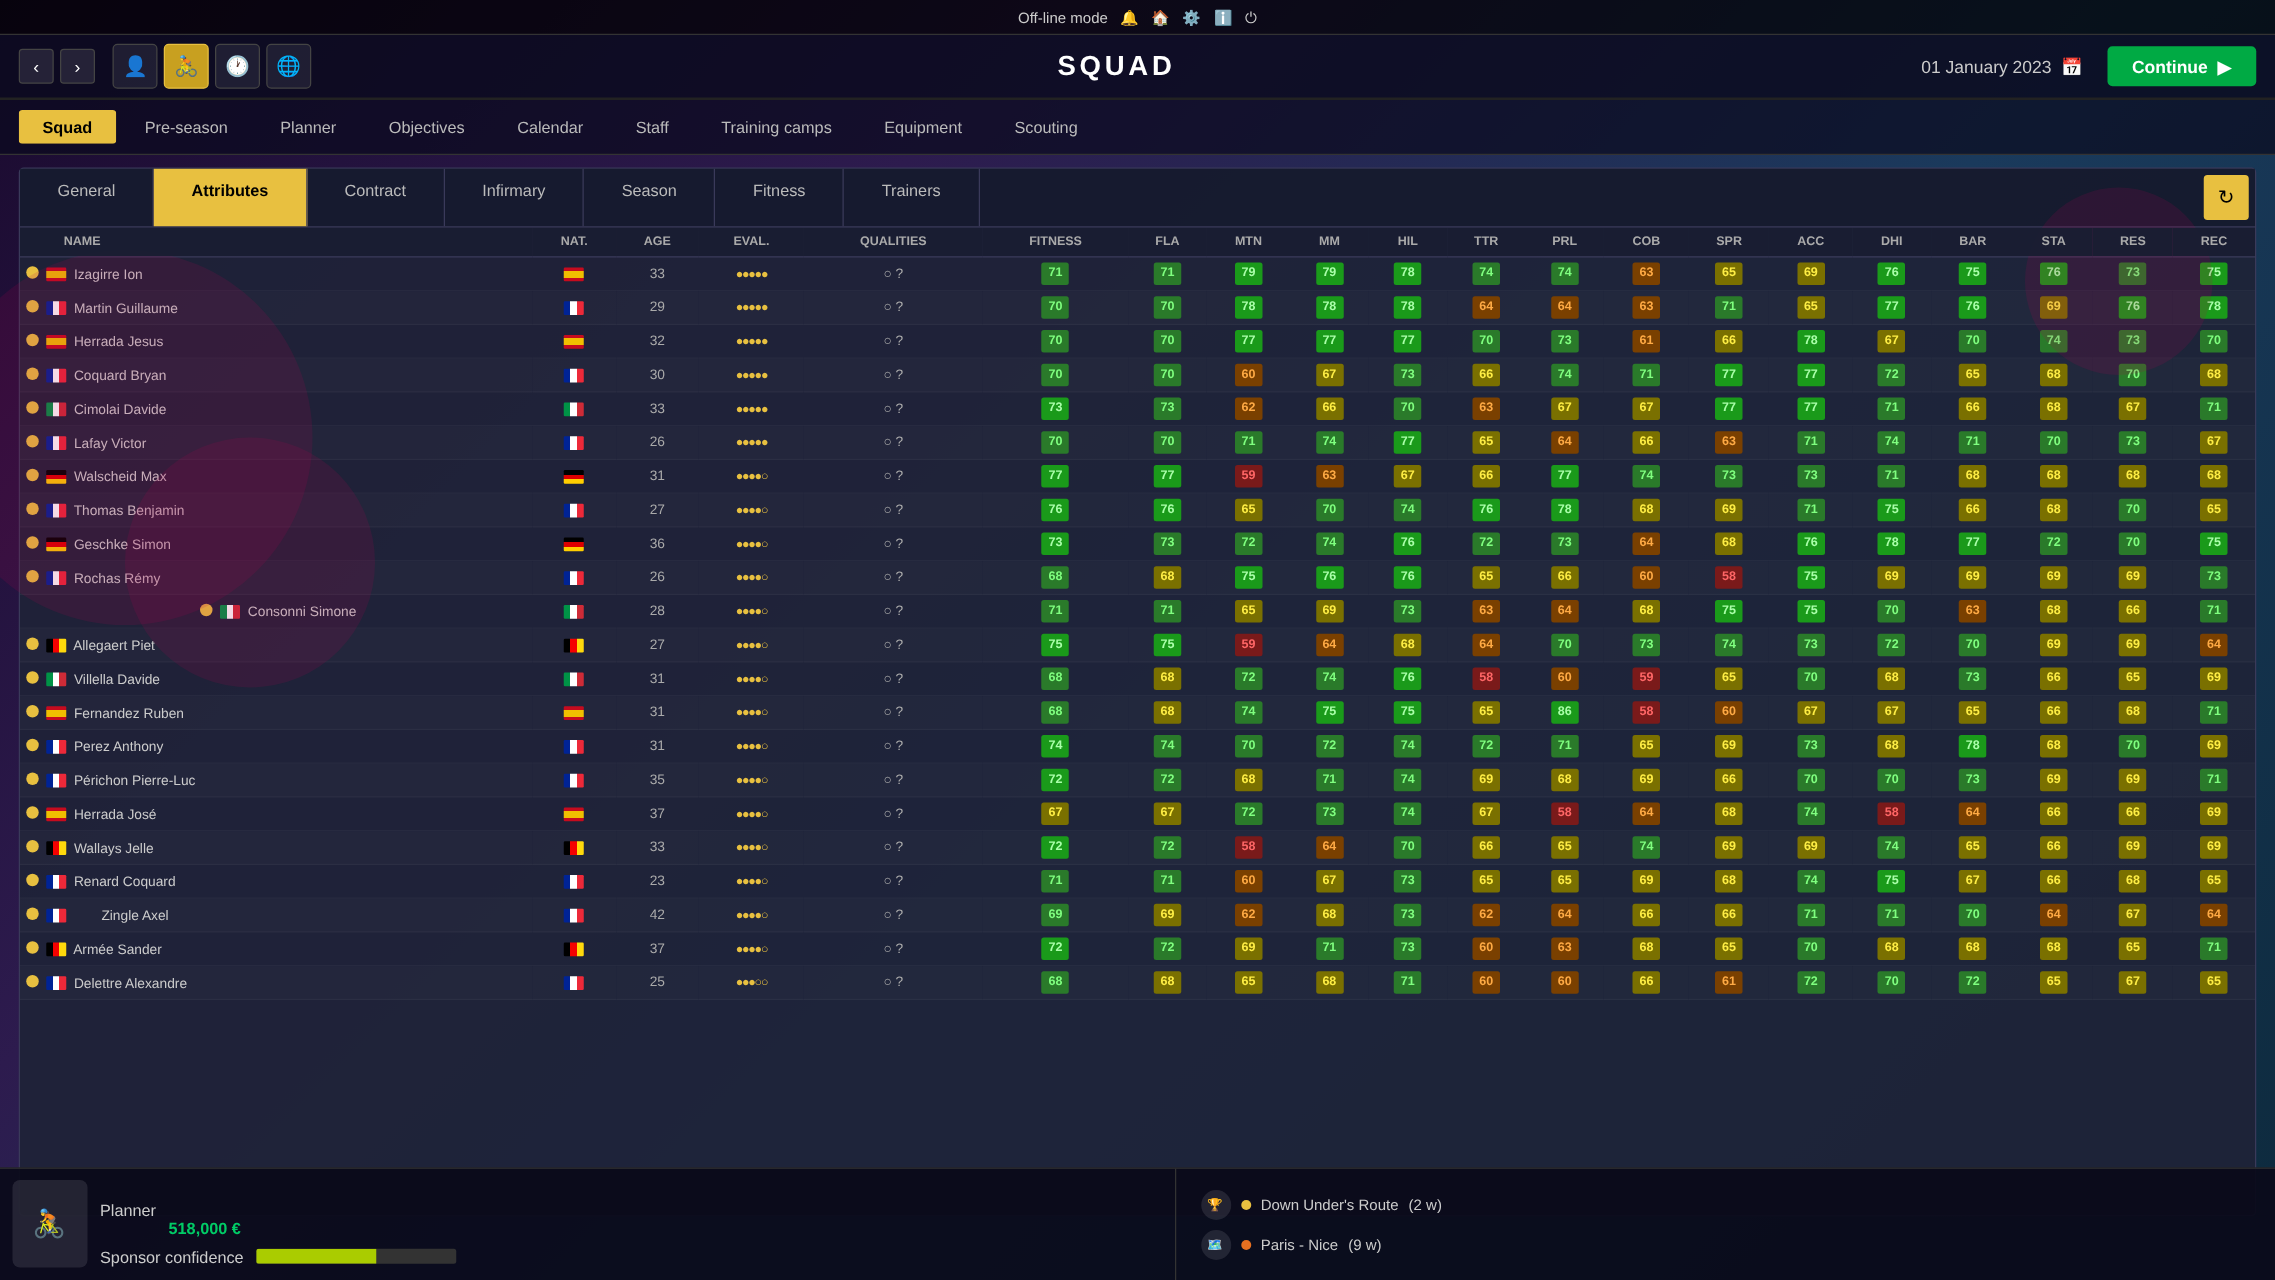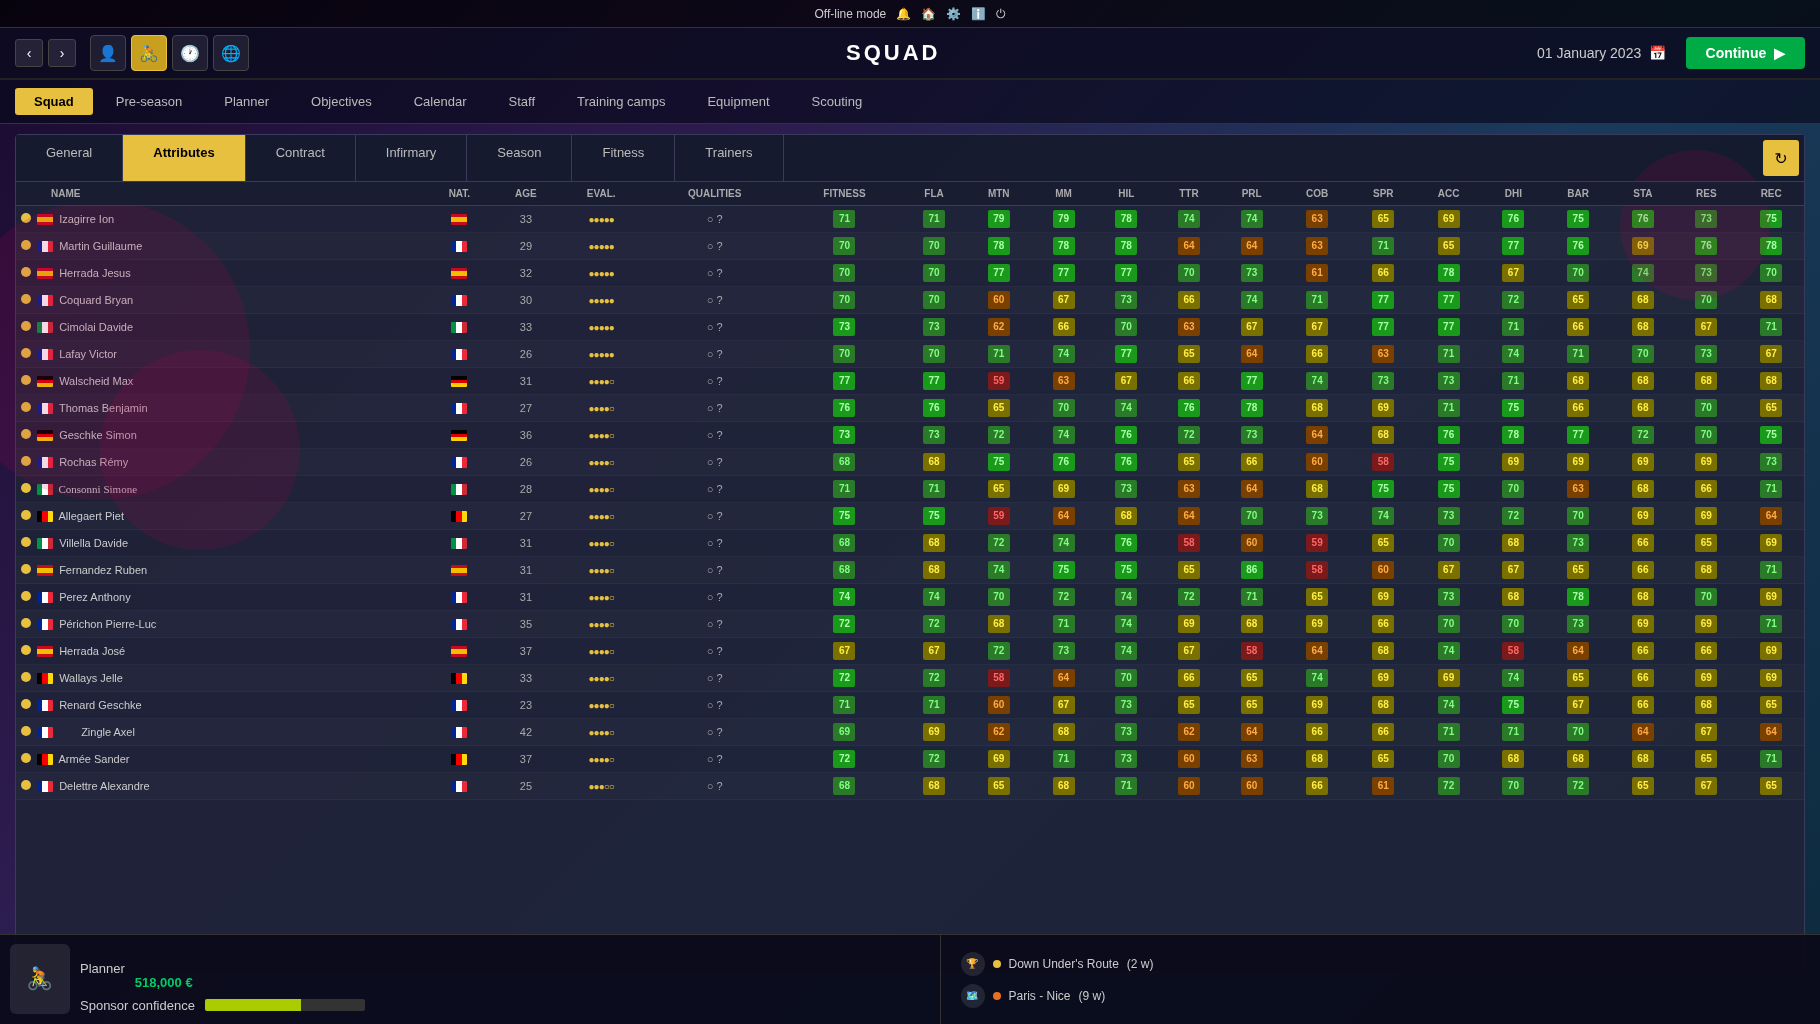--- a/index.html
+++ b/index.html
@@ -784,21 +784,21 @@
             <td><span class="stat-badge stat-orange">60</span></td>
             <td><span class="stat-badge stat-red">58</span></td>
             <td><span class="stat-badge stat-high-green">75</span></td>
             <td><span class="stat-badge stat-yellow">69</span></td>
             <td><span class="stat-badge stat-yellow">69</span></td>
             <td><span class="stat-badge stat-yellow">69</span></td>
             <td><span class="stat-badge stat-yellow">69</span></td>
             <td><span class="stat-badge stat-green">73</span></td>
     </tr>
           <tr>
-      <td class="name-td" style="display:table-cell; text-align:left; padding-left:5px; min-width:160px;font-family:Liberation Serif, serif;">
+      <td class="name-td" style="display:table-cell; text-align:center; padding-left:5px; min-width:160px;">
         <span class="player-dot"></span>
         <span class="player-flag flag-it" style="display:inline-block;width:16px;height:11px;border-radius:1px;vertical-align:middle;margin:0 3px;"></span>
         <span style="cursor:pointer;">Consonni Simone</span>
       </td>
       <td>
         <span class="player-flag flag-it" style="display:inline-block;width:16px;height:11px;border-radius:1px;vertical-align:middle;"></span>
       </td>
       <td style="color:#aaa;">28</td>
       <td>
         <span class="eval-dots" style="color:#e8c040;">●●●●○</span>
@@ -1043,21 +1043,21 @@
             <td><span class="stat-badge stat-green">74</span></td>
             <td><span class="stat-badge stat-yellow">65</span></td>
             <td><span class="stat-badge stat-yellow">66</span></td>
             <td><span class="stat-badge stat-yellow">69</span></td>
             <td><span class="stat-badge stat-yellow">69</span></td>
     </tr>
           <tr>
       <td class="name-td" style="display:table-cell; text-align:left; padding-left:5px; min-width:160px;">
         <span class="player-dot"></span>
         <span class="player-flag flag-fr" style="display:inline-block;width:16px;height:11px;border-radius:1px;vertical-align:middle;margin:0 3px;"></span>
-        <span style="cursor:pointer;">Renard Geschke</span>
+        <span style="cursor:pointer;">Renard Coquard</span>
       </td>
       <td>
         <span class="player-flag flag-fr" style="display:inline-block;width:16px;height:11px;border-radius:1px;vertical-align:middle;"></span>
       </td>
       <td style="color:#aaa;">23</td>
       <td>
         <span class="eval-dots" style="color:#e8c040;">●●●●○</span>
       </td>
       <td style="color:#aaa;">○ ?</td>
       <td>

